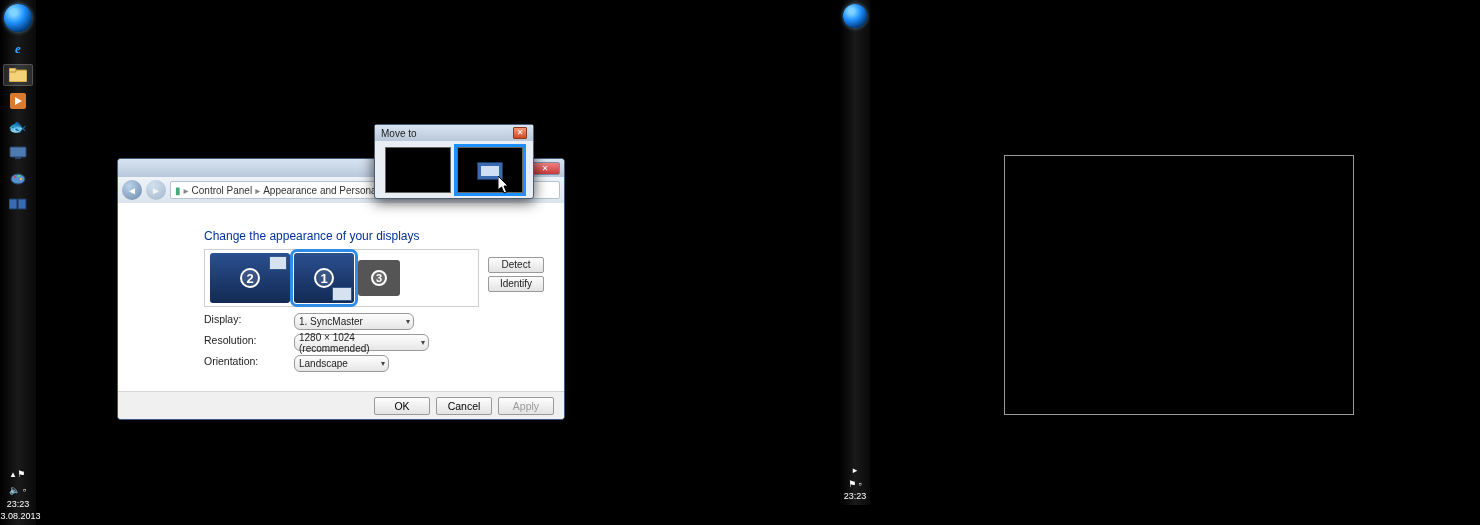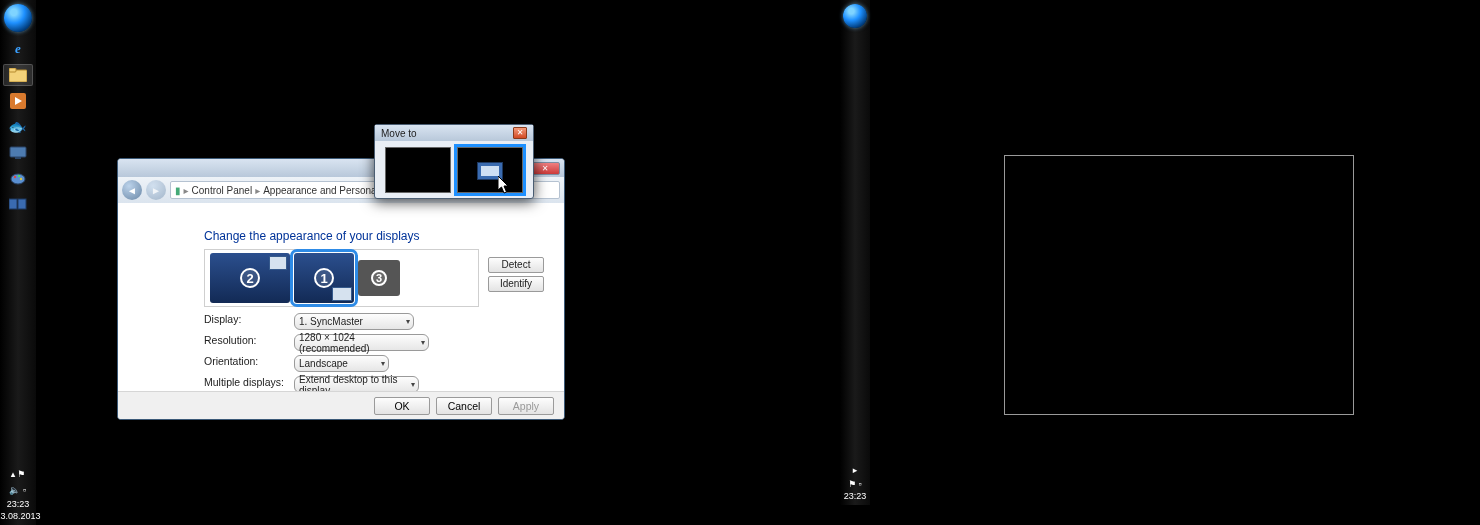--- a/index.html
+++ b/index.html
@@ -221,26 +221,20 @@
       <div class="sel" style="width:135px;">
           <span>1280 × 1024 (recommended)</span>
         </div>
     </div>
     <div class="form-row">
       <label>Orientation:</label>
       <div class="sel" style="width:95px;">
           <span>Landscape</span>
         </div>
     </div>
-    <div class="form-row">
-      <label>Multiple displays:</label>
-      <div class="sel" style="width:125px;">
-          <span>Extend desktop to this display</span>
-        </div>
-    </div>
 
   </div>
   <div class="btn-row">
     <div class="btn">OK</div>
     <div class="btn">Cancel</div>
     <div class="btn disabled">Apply</div>
   </div>
 </div>
 
 <div class="popup">

